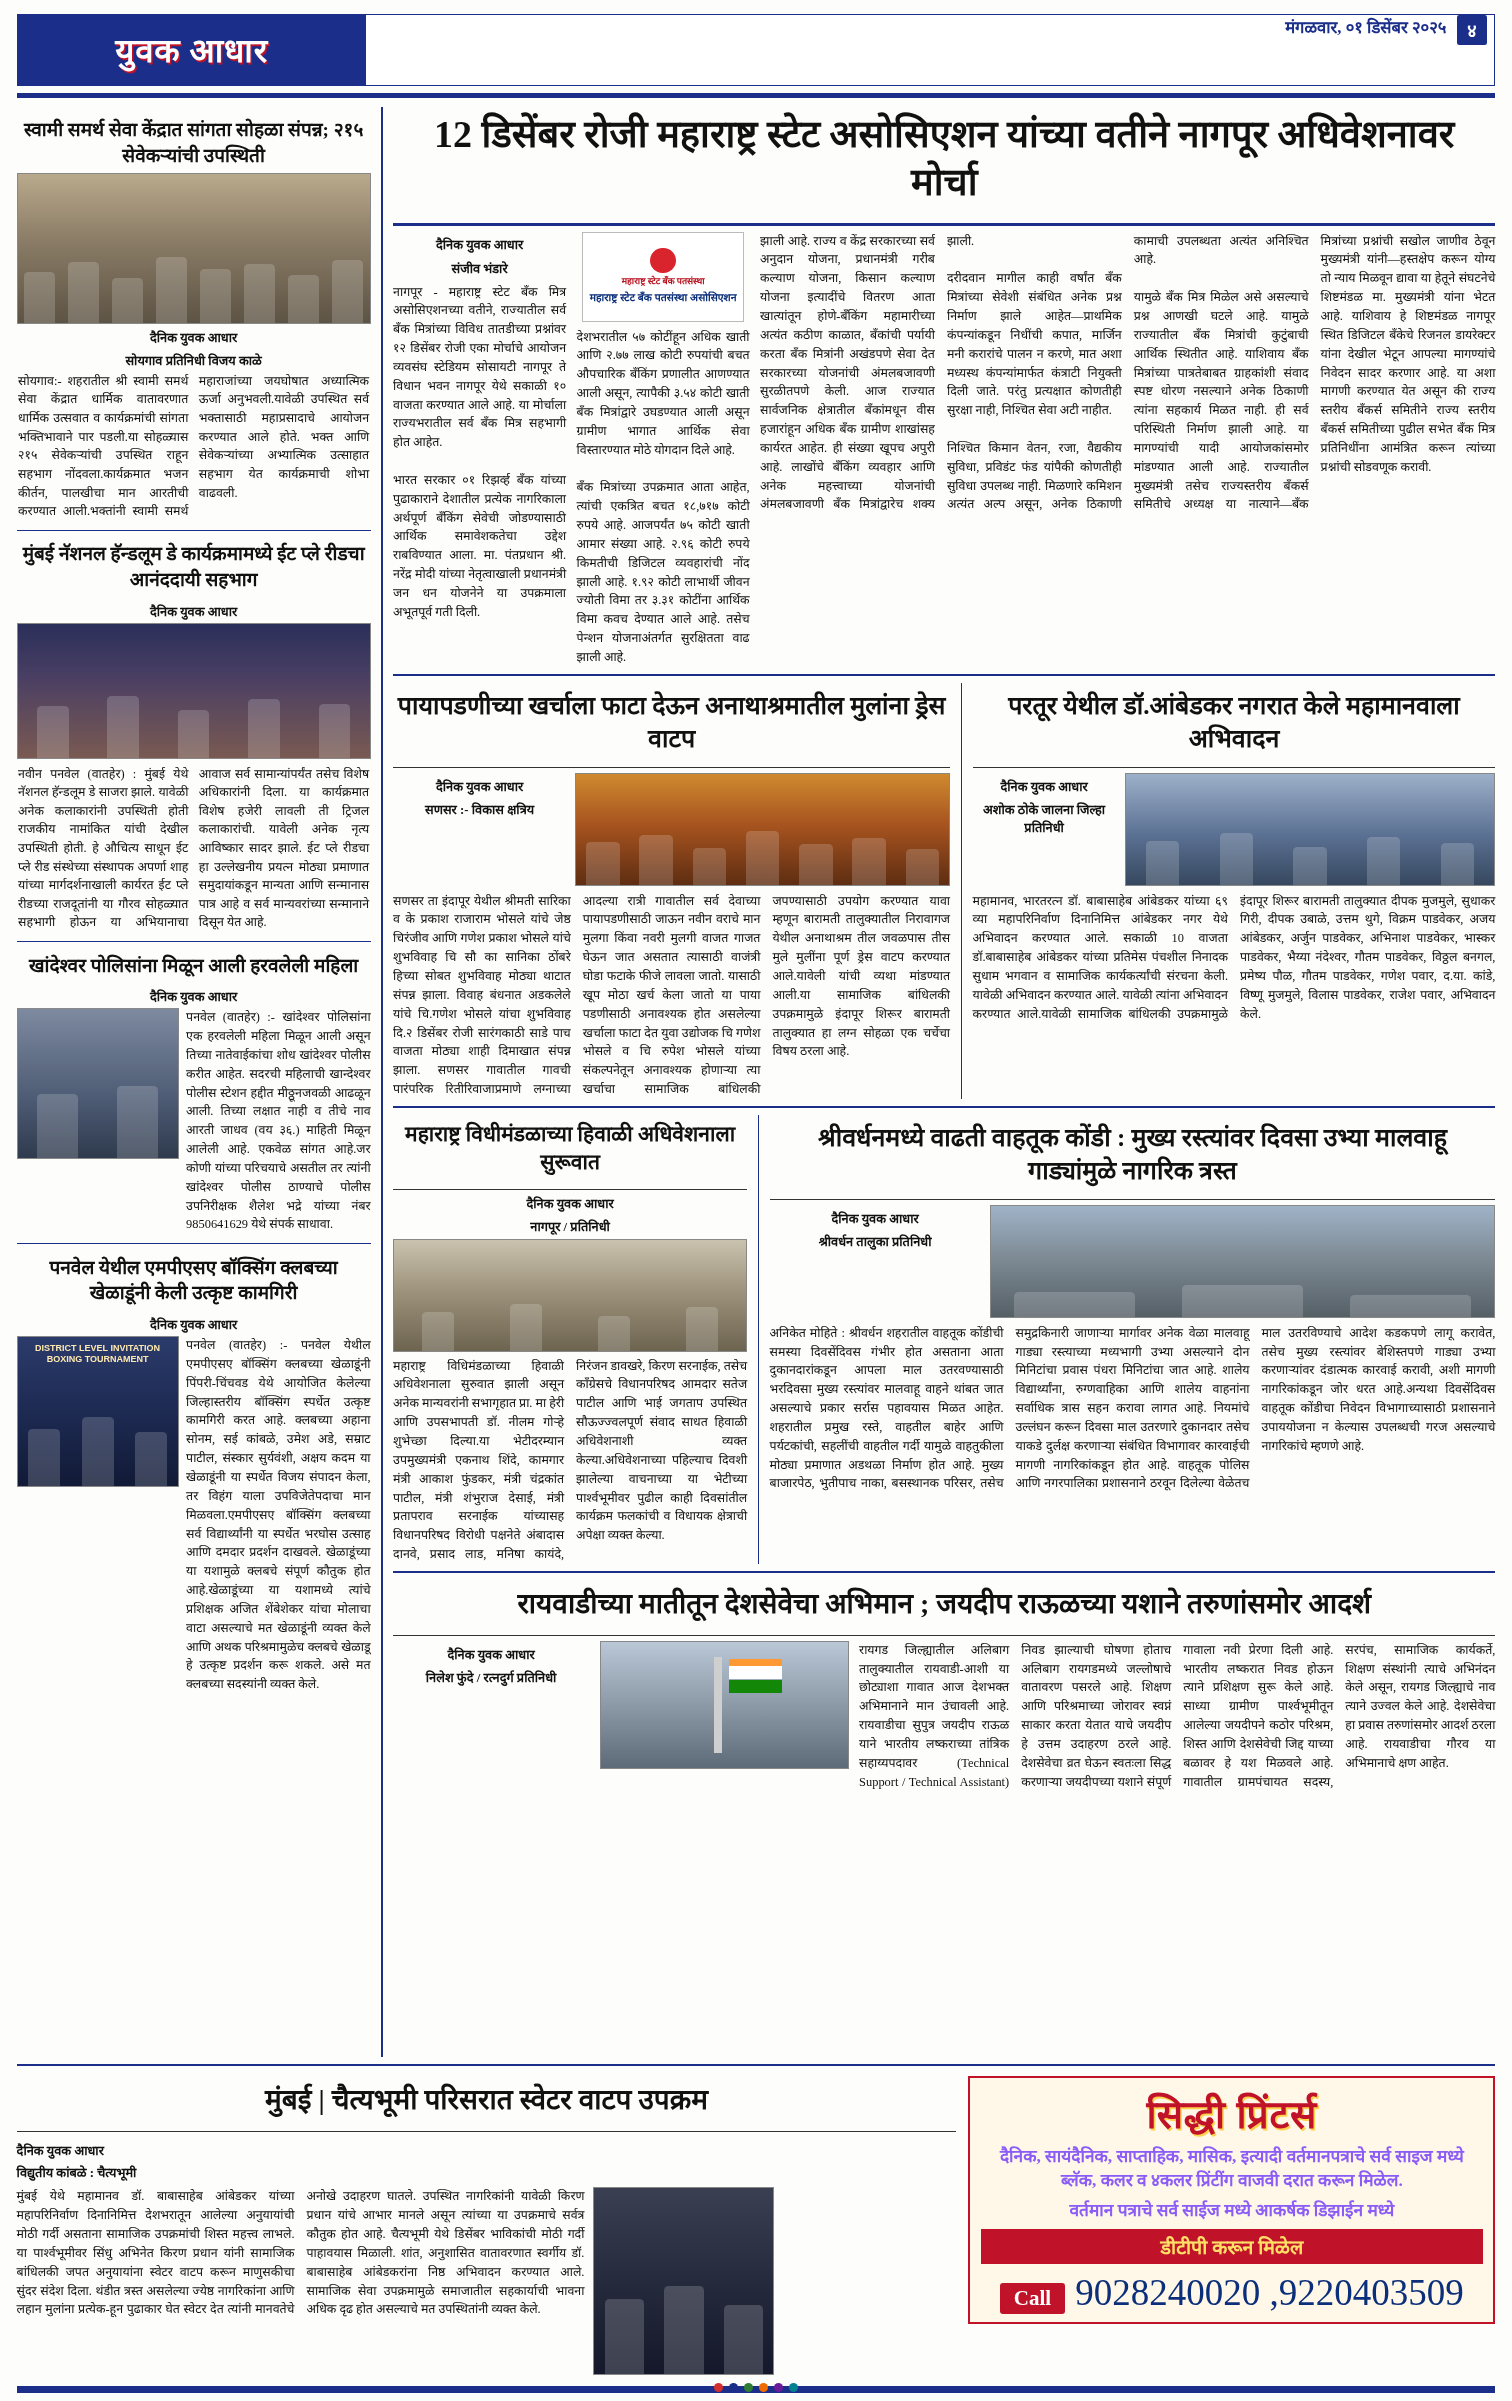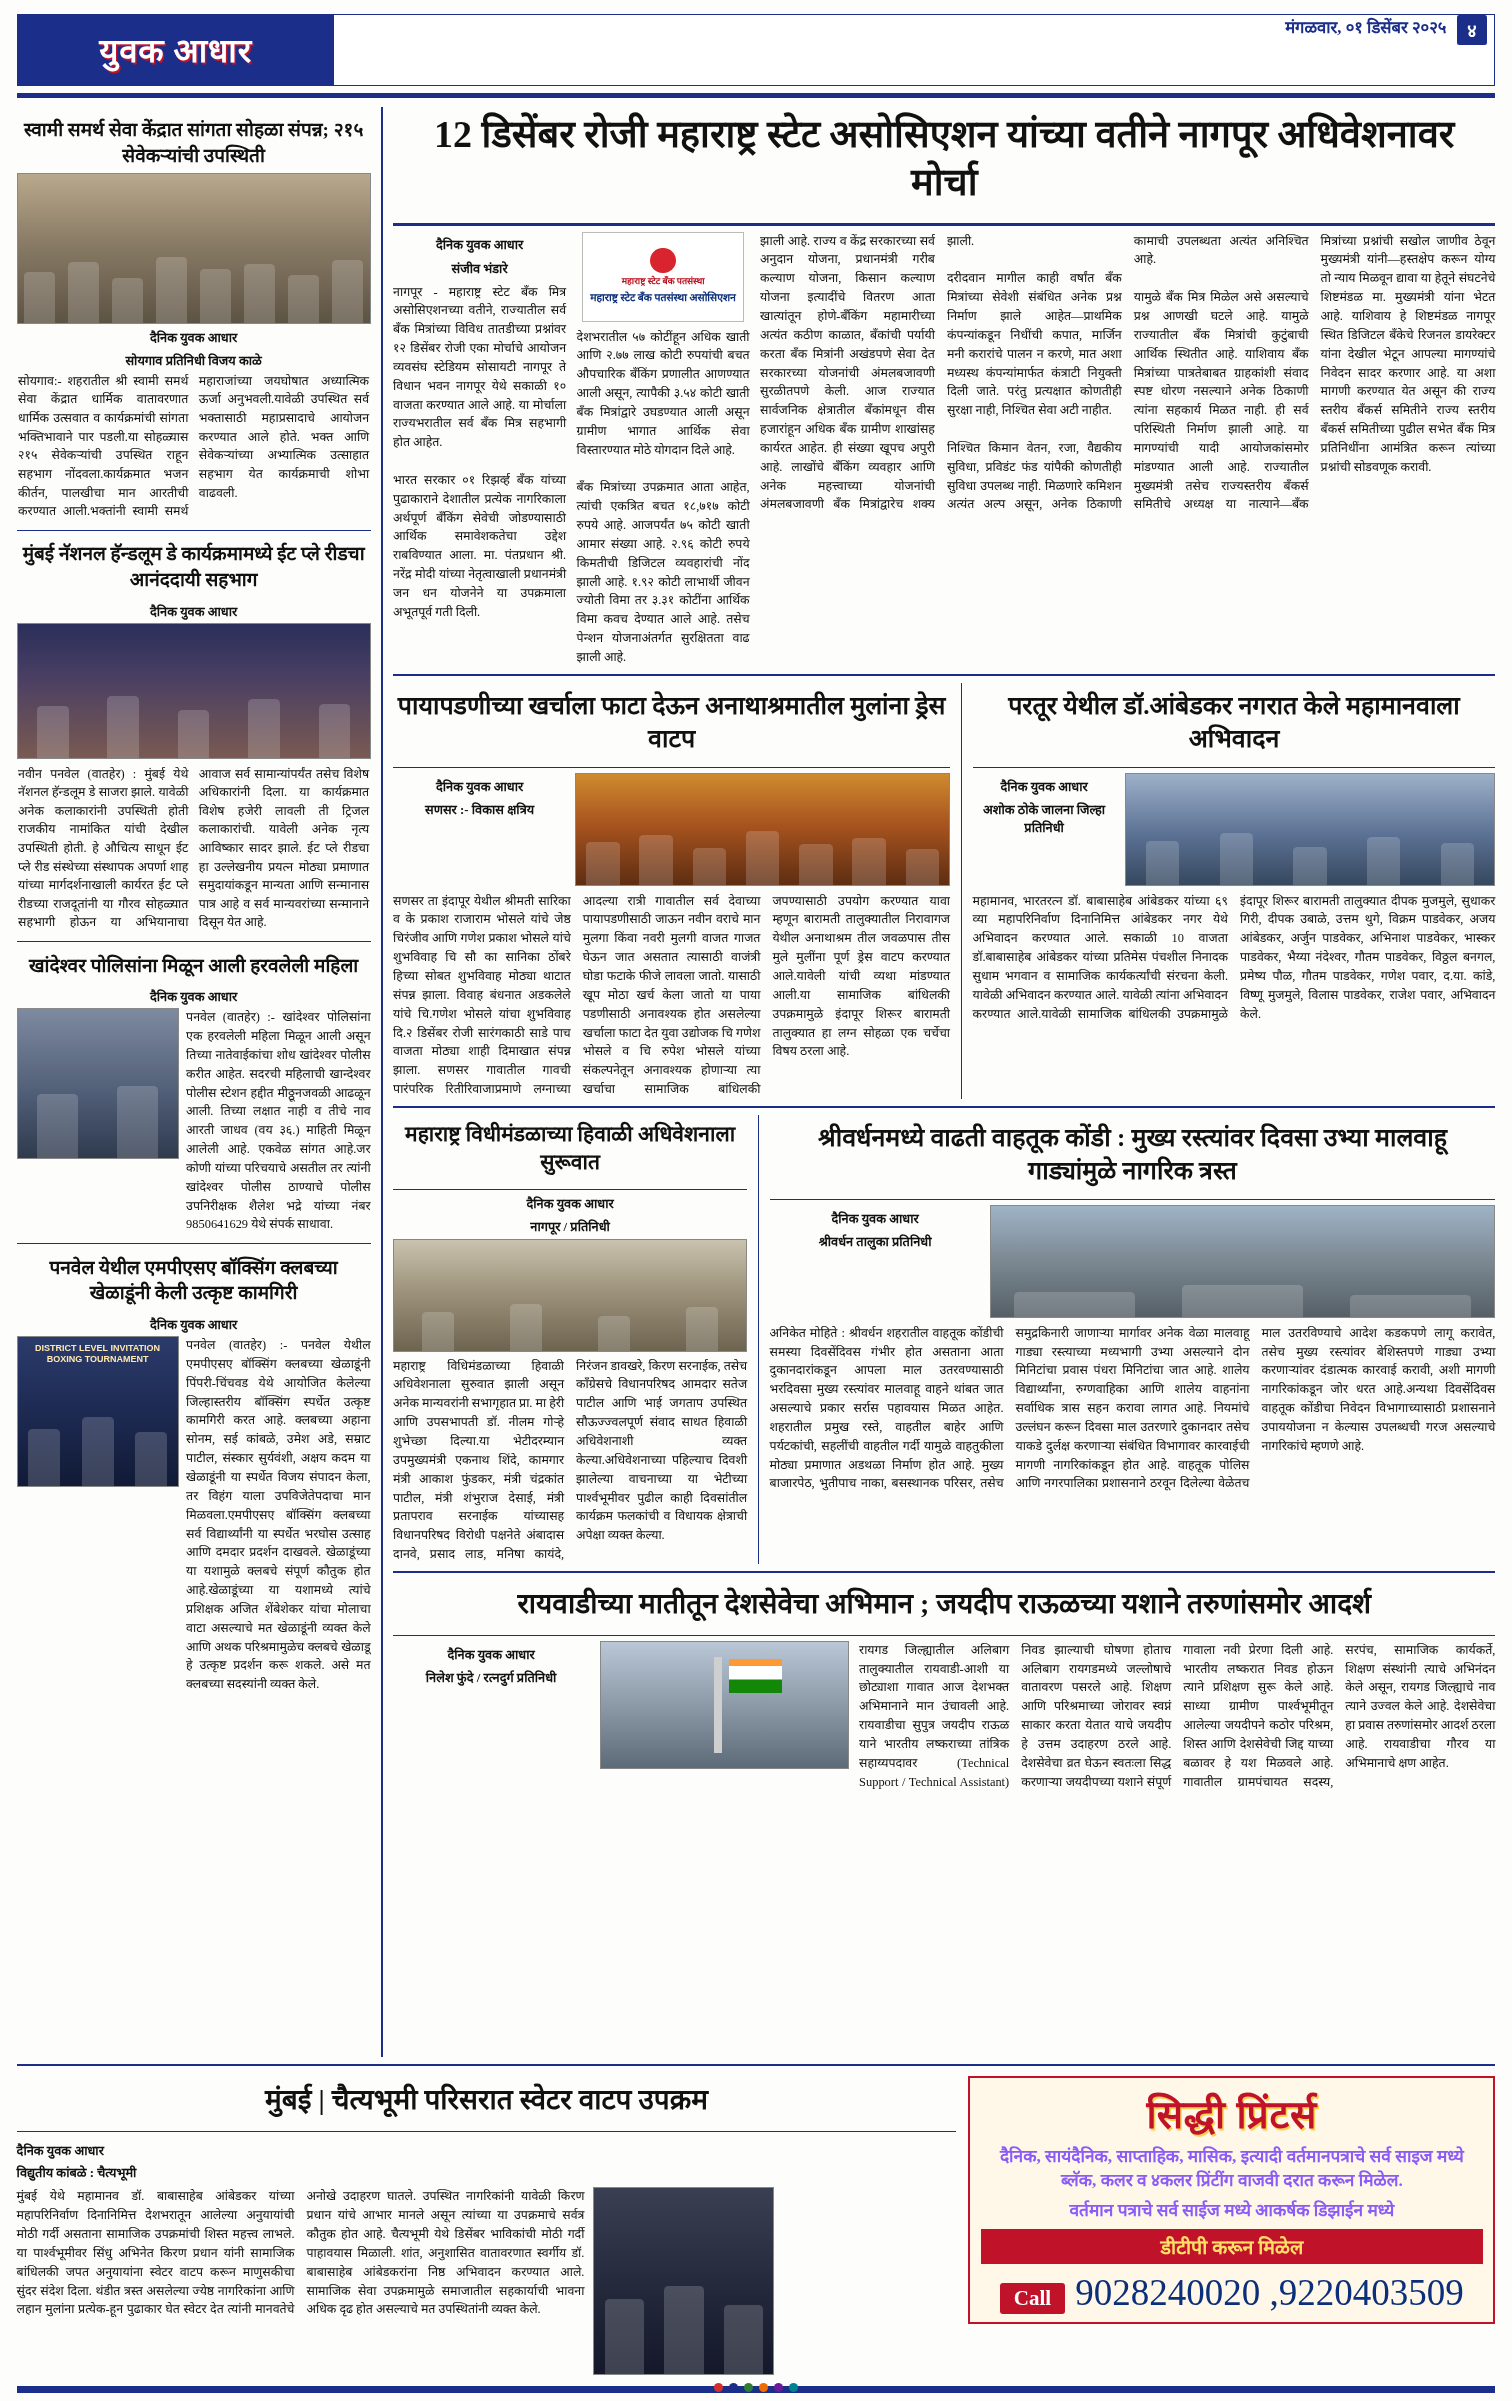--- a/index.html
+++ b/index.html
@@ -18,21 +18,21 @@
   }
   
   .masthead {
     display:flex; align-items:stretch;
     border:1.5px solid #1b2f8a;
     background:#ffffff;
     height:72px;
     margin-bottom:7.5px;
   }
   .logo-box {
-    width:316px;
+    width:348px;
     background:#1b2f8a;
     display:flex; align-items:center; justify-content:center;
     position:relative;
   }
   .logo-text {
     font-family:"Liberation Serif", serif;
     font-weight:bold;
     font-size:33px;
     color:#ffffff;
     letter-spacing:0.8px;
@@ -117,21 +117,21 @@
     width:162px;height:90px;margin:0 auto 6px;
     border:0.8px solid #bbb;background:#fff;
     display:flex;flex-direction:column;align-items:center;justify-content:center;
     text-align:center;padding:3px;
   }
   .emblem-circle {
     width:25.6px;height:25.6px;border-radius:50%;
     background:#d9232d;margin-bottom:3px;
   }
   .emblem-t1 { font-family:"Liberation Serif", serif; font-weight:bold; font-size:9px; color:#b8121f; line-height:1.2;}
-  .emblem-t2 { font-family:Liberation Serif, serif; font-weight:bold; font-size:10.5px; color:#0b2f7a; margin-top:2.3px;}
+  .emblem-t2 { font-family:Liberation Sans, sans-serif; font-weight:bold; font-size:10.5px; color:#0b2f7a; margin-top:2.3px;}
 
   
   .art-head {
     font-family:"Liberation Serif", serif;
     font-weight:bold; font-size:25px; line-height:1.32;
     text-align:center; padding:6px 4.5px 7.5px;
   }
   .art-head.sm { font-size:21px; }
   .art-head.lg { font-size:28px; }
   .art-body {

